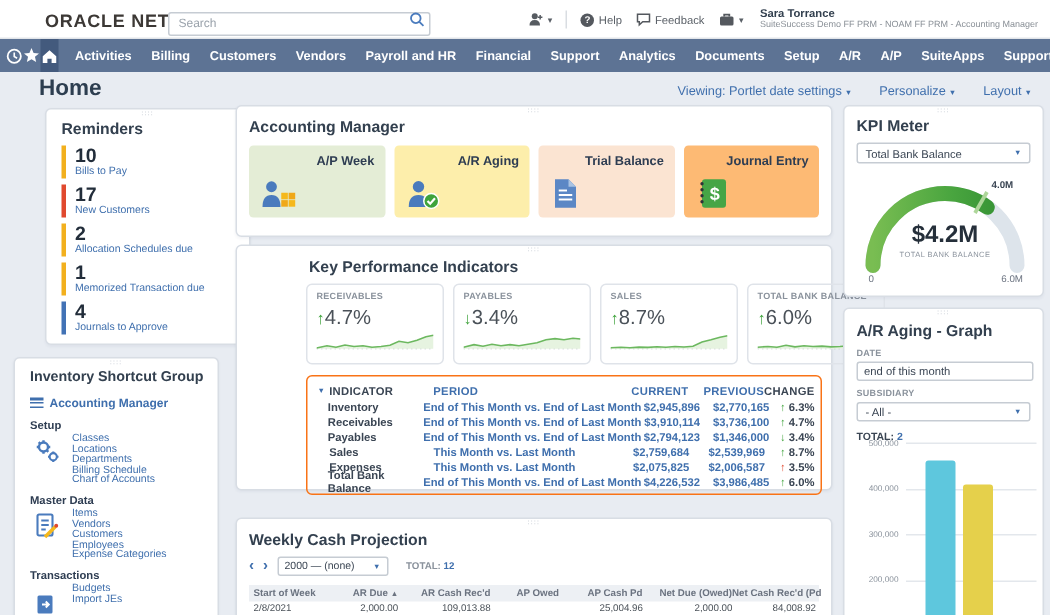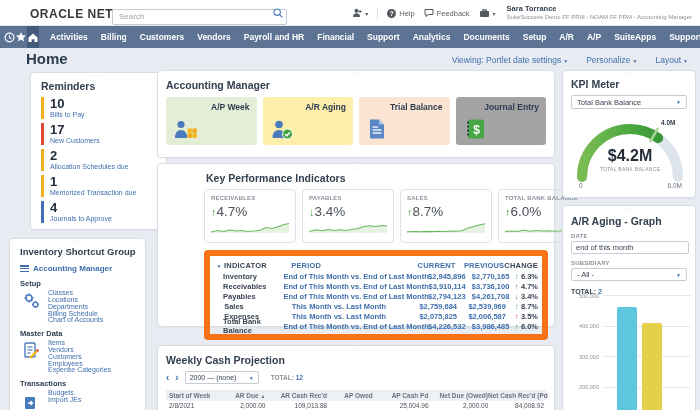--- a/index.html
+++ b/index.html
@@ -61,21 +61,21 @@
   .am-label { position:absolute; top:5px; right:7px; font-size:8.5px; font-weight:bold; color:#2e3d52; }
   .am-icon { position:absolute; left:7px; bottom:5px; }
   
   .kpi-cards { display:flex; gap:6px; padding:0 6px; margin-top:5px; }
   .kpi-card { width:92px; height:54px; border:1px solid #dfe3e9; border-radius:4px; padding:5px 6px 3px; cursor:pointer; }
   .kpi-label { font-size:6px; font-weight:bold; color:#8a929c; letter-spacing:.2px; white-space:nowrap; }
   .kpi-val { font-size:13.5px; color:#4a5158; margin-top:3px; }
   .kpi-arrow { font-size:11px; font-weight:bold; }
   .spark { display:block; margin-top:1px; }
   
-  .table-box { margin:7px 6px 0; border:6px solid #f97316; border-radius:4px; padding:4px 4px 3px; }
+  .table-box { margin:7px 6px 0; border:1px solid #f97316; border-radius:4px; padding:4px 4px 3px; }
   .t-row { display:flex; align-items:center; height:10px; }
   .t-row.head { height:11px; }
   .th { font-size:6px; font-weight:bold; color:#8a929c; letter-spacing:.2px; }
   .c-caret { width:12px; font-size:5px; color:#3f6fad; text-align:center; }
   .c-ind { width:80px; font-size:7.5px; font-weight:bold; color:#3a4553; }
   .c-per { width:140px; font-size:7.5px; font-weight:bold; color:#3f6fad; white-space:nowrap; }
   .c-cur,.c-prev { width:56px; font-size:7.5px; font-weight:bold; color:#3f6fad; text-align:right; }
   .c-prev { width:58px; }
   .c-chg { width:38px; font-size:7.5px; font-weight:bold; color:#3a4553; text-align:right; white-space:nowrap; }
   .chg-arrow { font-weight:bold; }
@@ -312,21 +312,21 @@
     <div class="am-card" style="background-color: rgb(251, 228, 210);">
       <span class="am-label">Trial Balance</span>
       <svg class="am-icon" width="22" height="22" viewBox="0 0 22 22">
         <path d="M4 1.5 H13 L18 6.5 V20.5 H4 Z" fill="#5b87c5"></path>
         <path d="M13 1.5 L18 6.5 H13 Z" fill="#a9c3e3"></path>
         <line x1="6.5" y1="9" x2="12" y2="9" stroke="#fff" stroke-width="1.3"></line>
         <line x1="6.5" y1="12" x2="15.5" y2="12" stroke="#fff" stroke-width="1.3"></line>
         <line x1="6.5" y1="15" x2="15.5" y2="15" stroke="#fff" stroke-width="1.3"></line>
       </svg>
     </div>
-    <div class="am-card" style="background-color: #a3a3a3;">
+    <div class="am-card" style="background-color: #fdba74;">
       <span class="am-label">Journal Entry</span>
       <svg class="am-icon" width="24" height="22" viewBox="0 0 24 22">
         <rect x="5" y="1.5" width="16" height="19" rx="2" fill="#46a546"></rect>
         <circle cx="5" cy="4.5" r="1.1" fill="#2f3138"></circle>
           <circle cx="5" cy="8.5" r="1.1" fill="#2f3138"></circle>
         <circle cx="5" cy="12.5" r="1.1" fill="#2f3138"></circle>
           <circle cx="5" cy="16.5" r="1.1" fill="#2f3138"></circle>
         <text x="13.5" y="15.5" text-anchor="middle" font-size="12" font-weight="bold" fill="#fff" font-family="'Liberation Sans',sans-serif">$</text>
       </svg>
     </div>
@@ -397,21 +397,21 @@
       <span class="c-per">End of This Month vs. End of Last Month</span>
       <span class="c-cur">$3,910,114</span>
       <span class="c-prev">$3,736,100</span>
       <span class="c-chg"><span class="chg-arrow" style="color: rgb(63, 163, 60);">↑</span> <span>4.7%</span></span>
     </div>
     <div class="t-row">
       <span class="c-caret"></span>
       <span class="c-ind">Payables</span>
       <span class="c-per">End of This Month vs. End of Last Month</span>
       <span class="c-cur">$2,794,123</span>
-      <span class="c-prev">$4,261,708</span>
+      <span class="c-prev">$1,346,000</span>
       <span class="c-chg"><span class="chg-arrow" style="color: rgb(63, 163, 60);">↓</span> <span>3.4%</span></span>
     </div>
     <div class="t-row">
       <span class="c-caret"></span>
       <span class="c-ind">Sales</span>
       <span class="c-per">This Month vs. Last Month</span>
       <span class="c-cur">$2,759,684</span>
       <span class="c-prev">$2,539,969</span>
       <span class="c-chg"><span class="chg-arrow" style="color: rgb(63, 163, 60);">↑</span> <span>8.7%</span></span>
     </div>

